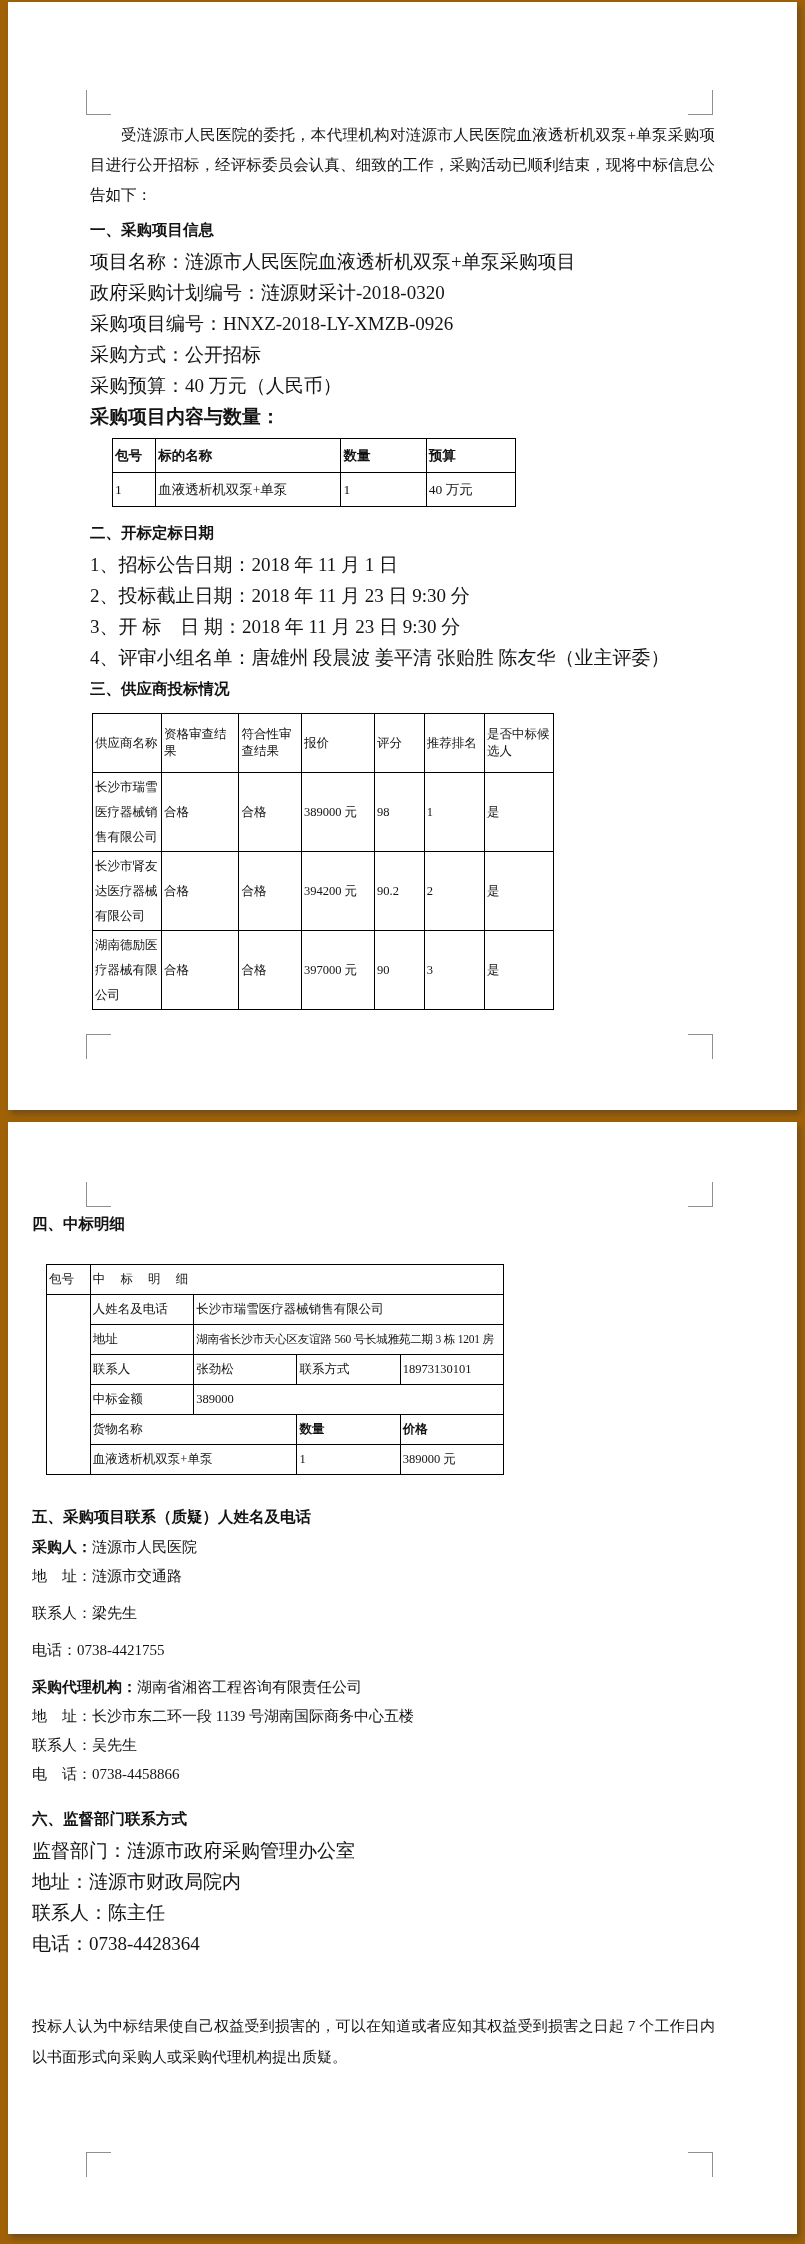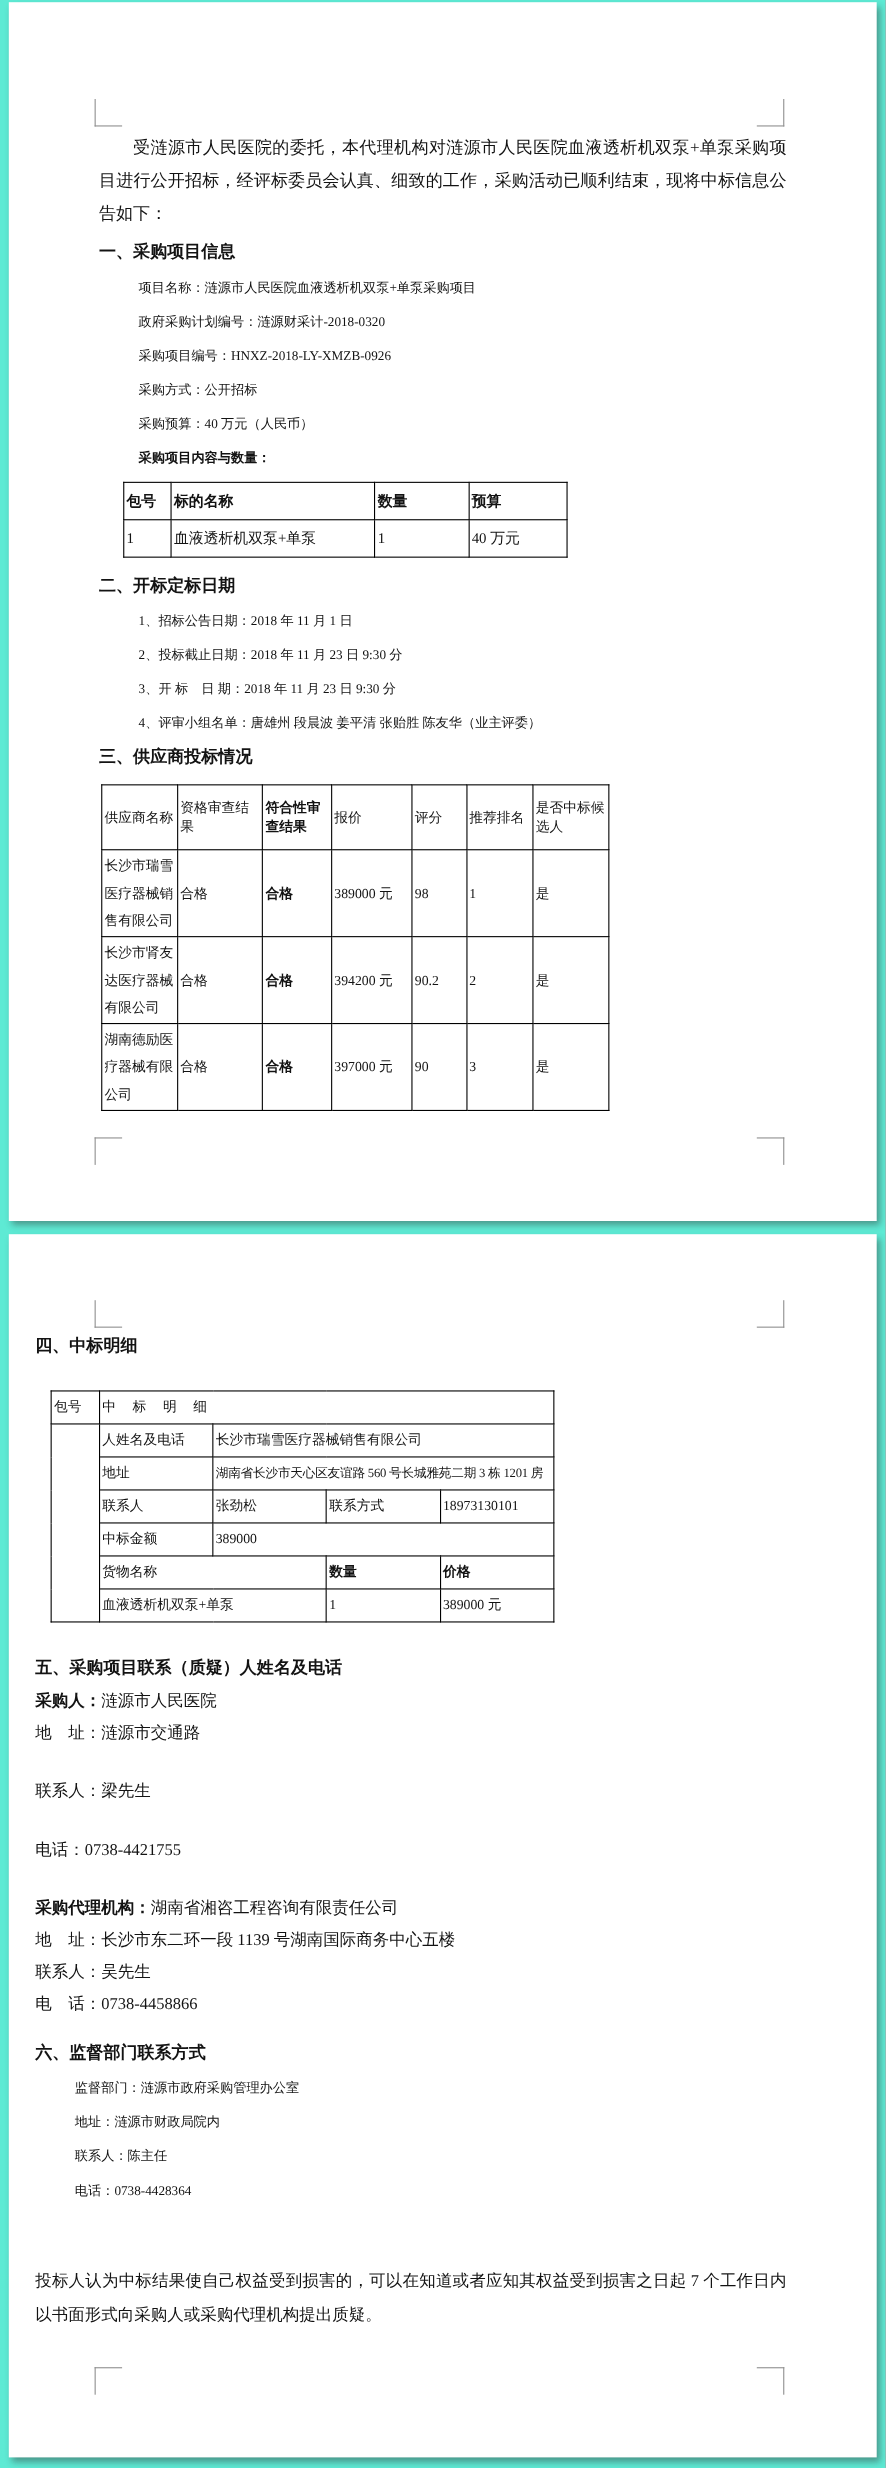--- a/index.html
+++ b/index.html
@@ -1,16 +1,16 @@
 <!DOCTYPE html>
 <html><head>
 <meta charset="utf-8">
 <style>
   html,body{margin:0;padding:0;background:#a5a5a5;}
-  .canvas{position:relative;width:805px;height:2244px;background:#5eead4;overflow:hidden;
+  .canvas{position:relative;width:805px;height:2244px;background:#a16207;overflow:hidden;
           font-family:"Liberation Serif","DejaVu Serif",serif;color:#131313;}
   .page{position:absolute;left:8px;width:789px;background:#ffffff;
         box-shadow:3px 4px 6px rgba(50,50,50,0.45);}
   .page1{top:2px;height:1108px;}
   .page2{top:1122px;height:1112px;}
   .content{padding:0 82px;}
   .page1 .content{padding-top:118px;}
   .page2 .content{padding-top:86px;padding-left:24px;}
 
   
@@ -19,42 +19,42 @@
   .mark.tr{border-right-width:1px;border-bottom-width:1px;}
   .mark.bl{border-left-width:1px;border-top-width:1px;}
   .mark.br{border-right-width:1px;border-top-width:1px;}
   .page1 .mark.tl{left:78px;top:88px;}   .page1 .mark.tr{right:84px;top:88px;}
   .page1 .mark.bl{left:78px;top:1032px;} .page1 .mark.br{right:84px;top:1032px;}
   .page2 .mark.tl{left:78px;top:60px;}   .page2 .mark.tr{right:84px;top:60px;}
   .page2 .mark.bl{left:78px;top:1030px;} .page2 .mark.br{right:84px;top:1030px;}
 
   .para{font-size:15.5px;line-height:30px;text-align:justify;text-indent:2em;}
   .heading{font-size:15.5px;font-weight:bold;line-height:32px;}
-  .line{font-size:12px;line-height:31px;margin-left:36px;}
+  .line{font-size:19px;line-height:31px;}
   .line29{font-size:15px;line-height:29px;}
   .line29 .lbl-bold{font-weight:bold;}
-  .gap8{margin-top:24px;}
+  .gap8{margin-top:8px;}
   .mt10{margin-top:10px;}.mt14{margin-top:14px;}
   .mt26{margin-top:26px;}.mt36{margin-top:52px;}
 
   table{border-collapse:collapse;table-layout:fixed;}
   td{border:1px solid #000;vertical-align:middle;
      font-size:13px;padding:0 2px;overflow:hidden;}
 
   .t-lot{width:404px;margin:6px 0 0 22px;}
   .t-lot td{height:33px;font-size:13.5px;}
   .t-lot .c0{width:10%;}.t-lot .c1{width:47%;}.t-lot .c2{width:21%;}.t-lot .c3{width:22%;}
   .t-lot .hd{font-weight:bold;}
 
   .t-sup{width:462px;margin:8px 0 0 2px;}
   .t-sup td{font-size:12.5px;}
   .t-sup tr.hd td{height:58px;line-height:17px;}
   .t-sup tr.dr td{height:78px;}
   .t-sup td.name{line-height:25px;}
-  .t-sup .c0{width:15%;}.t-sup .c1{width:17%;}.t-sup .c2{width:13.5%;font-weight:bold;}.t-sup .c3{width:16%;}
+  .t-sup .c0{width:15%;}.t-sup .c1{width:17%;}.t-sup .c2{width:13.5%;}.t-sup .c3{width:16%;}
   .t-sup .c4{width:10.5%;}.t-sup .c5{width:13%;}.t-sup .c6{width:15%;}
 
   .t-award{width:458px;margin:24px 0 0 14px;}
   .t-award td{height:29px;font-size:12.5px;}
   .t-award .c0{width:8.5%;}.t-award .c1{width:23%;}.t-award .c2{width:26.5%;}
   .t-award .c3{width:14%;}.t-award .c4{width:28%;}
   .t-award td.addr{font-size:11.5px;letter-spacing:-0.2px;white-space:nowrap;}
   .t-award td.ttl{letter-spacing:6px;}
 
   .closing{font-size:15px;line-height:31px;text-align:justify;}

